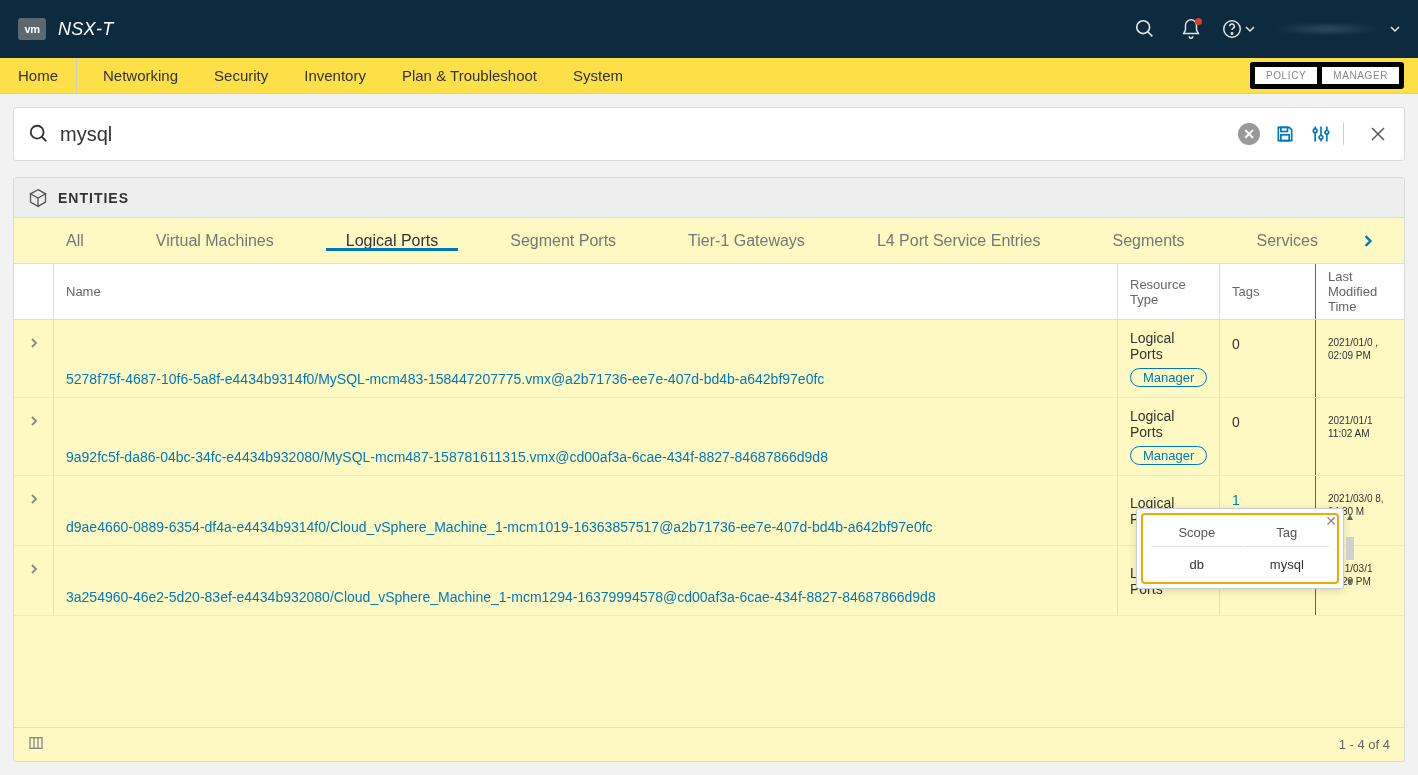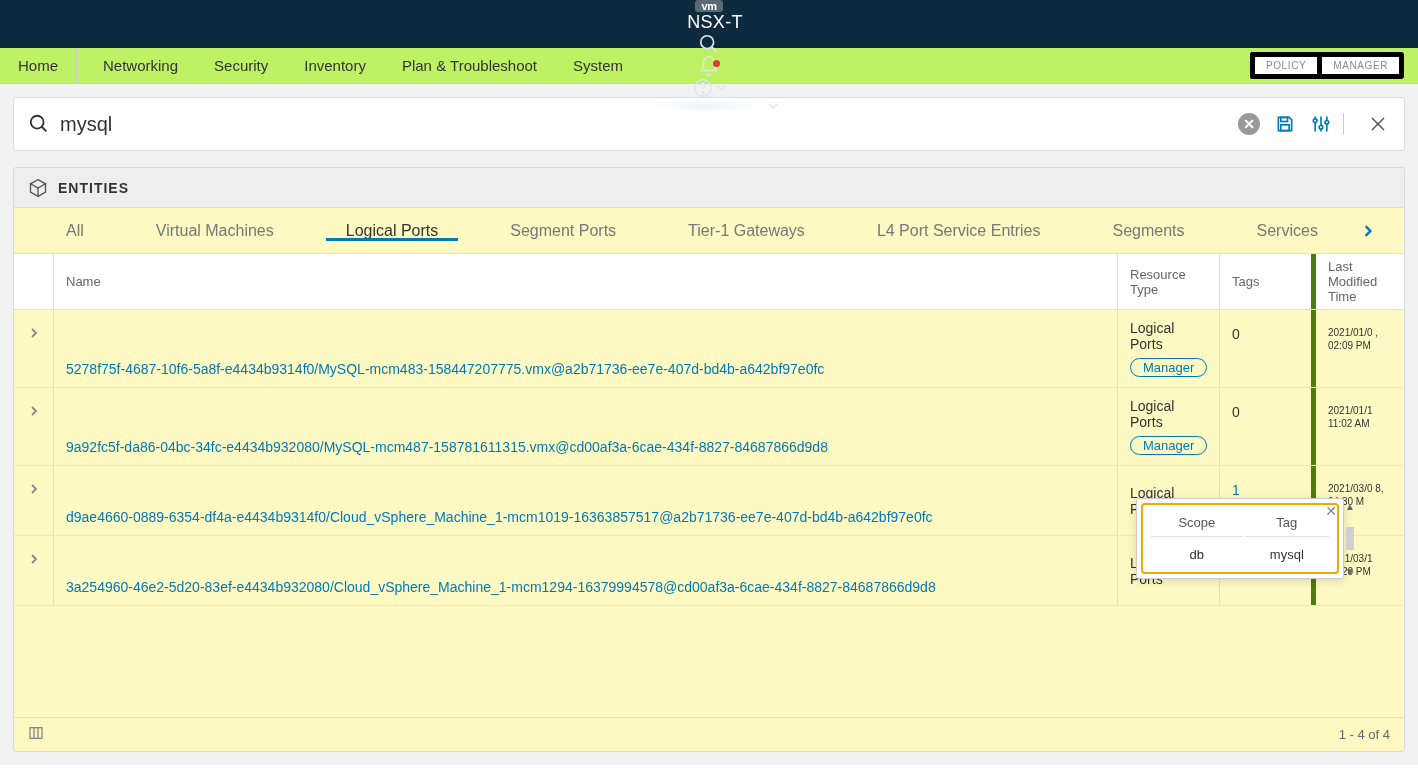--- a/index.html
+++ b/index.html
@@ -1,33 +1,33 @@
 <!DOCTYPE html>
 <html><head>
 <meta charset="utf-8">
 <style>
   * { box-sizing: border-box; margin: 0; padding: 0; font-family: -apple-system, BlinkMacSystemFont, "Segoe UI", Arial, sans-serif; }
   body { width: 1418px; height: 775px; background: #fff; overflow: hidden; font-size: 14px; color: #333; }
 
   
-  .topbar { height: 48px; background: #0e2a3f; display: flex; align-items: center; padding: 0 18px; color: #fff; flex-direction: column; }
+  .topbar { height: 58px; background: #0e2a3f; display: flex; align-items: center; padding: 0 18px; color: #fff; }
   .brand-logo { width: 28px; height: 22px; background: #5c6970; border-radius: 3px; display:flex; align-items:center; justify-content:center; font-size:11px; font-weight:700; color:#fff; letter-spacing:-0.5px;}
-  .brand-name { margin-left: 12px; font-size: 18px; font-weight: 400; letter-spacing: 0.3px; }
+  .brand-name { margin-left: 12px; font-size: 18px; font-weight: 400; letter-spacing: 0.3px; font-style: italic; }
   .top-spacer { flex: 1; }
   .top-icon { width: 32px; height: 32px; display:flex; align-items:center; justify-content:center; margin: 0 7px; position:relative; color:#dfe6ea; cursor:pointer; }
   .top-icon svg { stroke: currentColor; }
   .notif-dot { position:absolute; top:5px; right:5px; width:7px; height:7px; background:#e03b2f; border-radius:50%; }
   .help-wrap { display:flex; align-items:center; color:#dfe6ea; margin:0 7px; cursor:pointer; }
   .help-wrap .caret { margin-left:2px; }
   .user-block { display:flex; align-items:center; color:#7e98a9; margin-left:10px; cursor:pointer;}
   .user-smudge { width:110px; height:14px; background: radial-gradient(ellipse at center, rgba(180,195,205,0.35) 0%, rgba(180,195,205,0) 70%); filter: blur(1px); opacity:0.6;}
   .user-block .caret { margin-left:8px; color:#dfe6ea; }
 
   
-  .navrow { height: 36px; border-bottom: 1px solid #ccc; background:#bef264; display:flex; align-items:stretch; padding:0; }
+  .navrow { height: 36px; border-bottom: 1px solid #ccc; background:#fde047; display:flex; align-items:stretch; padding:0; }
   .nav-inner { display:flex; align-items:center; }
   .nav-item { padding: 0 18px; display:flex; align-items:center; color:#333; font-size:15px; cursor:pointer; height:100%; }
   .nav-item.first { border-right:1px solid #ccc; margin-right:8px; }
   .nav-spacer { flex:1; }
   .mode-toggle { display:flex; align-items:center; margin-right:14px; }
   .mode-btn { border:5px solid #000000; padding:3px 11px; font-size:10px; letter-spacing:0.6px; color:#888; background:#fff; cursor:pointer; }
   .mode-btn:first-child { border-top-left-radius:3px; border-bottom-left-radius:3px; border-right:none; }
   .mode-btn:last-child { border-top-right-radius:3px; border-bottom-right-radius:3px; }
 
   .workarea { padding: 13px; background:#f2f2f2; height: calc(775px - 58px - 36px); }
@@ -51,21 +51,21 @@
   .ftab.active { color:#333; }
   .ftab.active::after { content:''; position:absolute; left:16px; right:16px; bottom:-1px; height:3px; background:#0079b8; }
   .ftab-scroll { width:28px; display:flex; align-items:center; justify-content:center; color:#0079b8; cursor:pointer; font-size:18px;}
 
   .grid { flex:1; overflow:auto; position:relative;}
   .ghead { display:flex; height:56px; border-bottom:1px solid #ddd; background:#fff; font-size:13px; color:#666; }
   .gcell { padding:10px 12px; display:flex; align-items:center; }
   .c-exp { width:40px; flex:none; border-right:1px solid #ddd; justify-content:center;}
   .c-name { flex:1; border-right:1px solid #ddd; }
   .c-type { width:102px; flex:none; border-right:1px solid #ddd; }
-  .c-tags { width:96px; flex:none; border-right:5px solid #4d7c0f; }
+  .c-tags { width:96px; flex:none; border-right:1px solid #4d7c0f; }
   .c-time { width:88px; flex:none; }
 
   .grow { display:flex; border-bottom:1px solid #e6e6e6; min-height:70px; font-size:14px;}
   .grow .c-exp { color:#888; cursor:pointer; align-items:flex-start; padding-top:18px;}
   .grow .c-name { align-items:flex-end; padding-top:16px;}
   .grow .c-name a { color:#0079b8; text-decoration:none; word-break:break-all; }
   .grow .c-type { flex-direction:column; align-items:flex-start; justify-content:center; gap:6px; color:#333; font-size:14px;}
   .pill { border:1px solid #0079b8; color:#0079b8; border-radius:12px; padding:1px 12px; font-size:13px; }
   .grow .c-tags { align-items:flex-start; padding-top:16px; color:#333;}
   .grow .c-tags a { color:#0079b8; text-decoration:none; }

